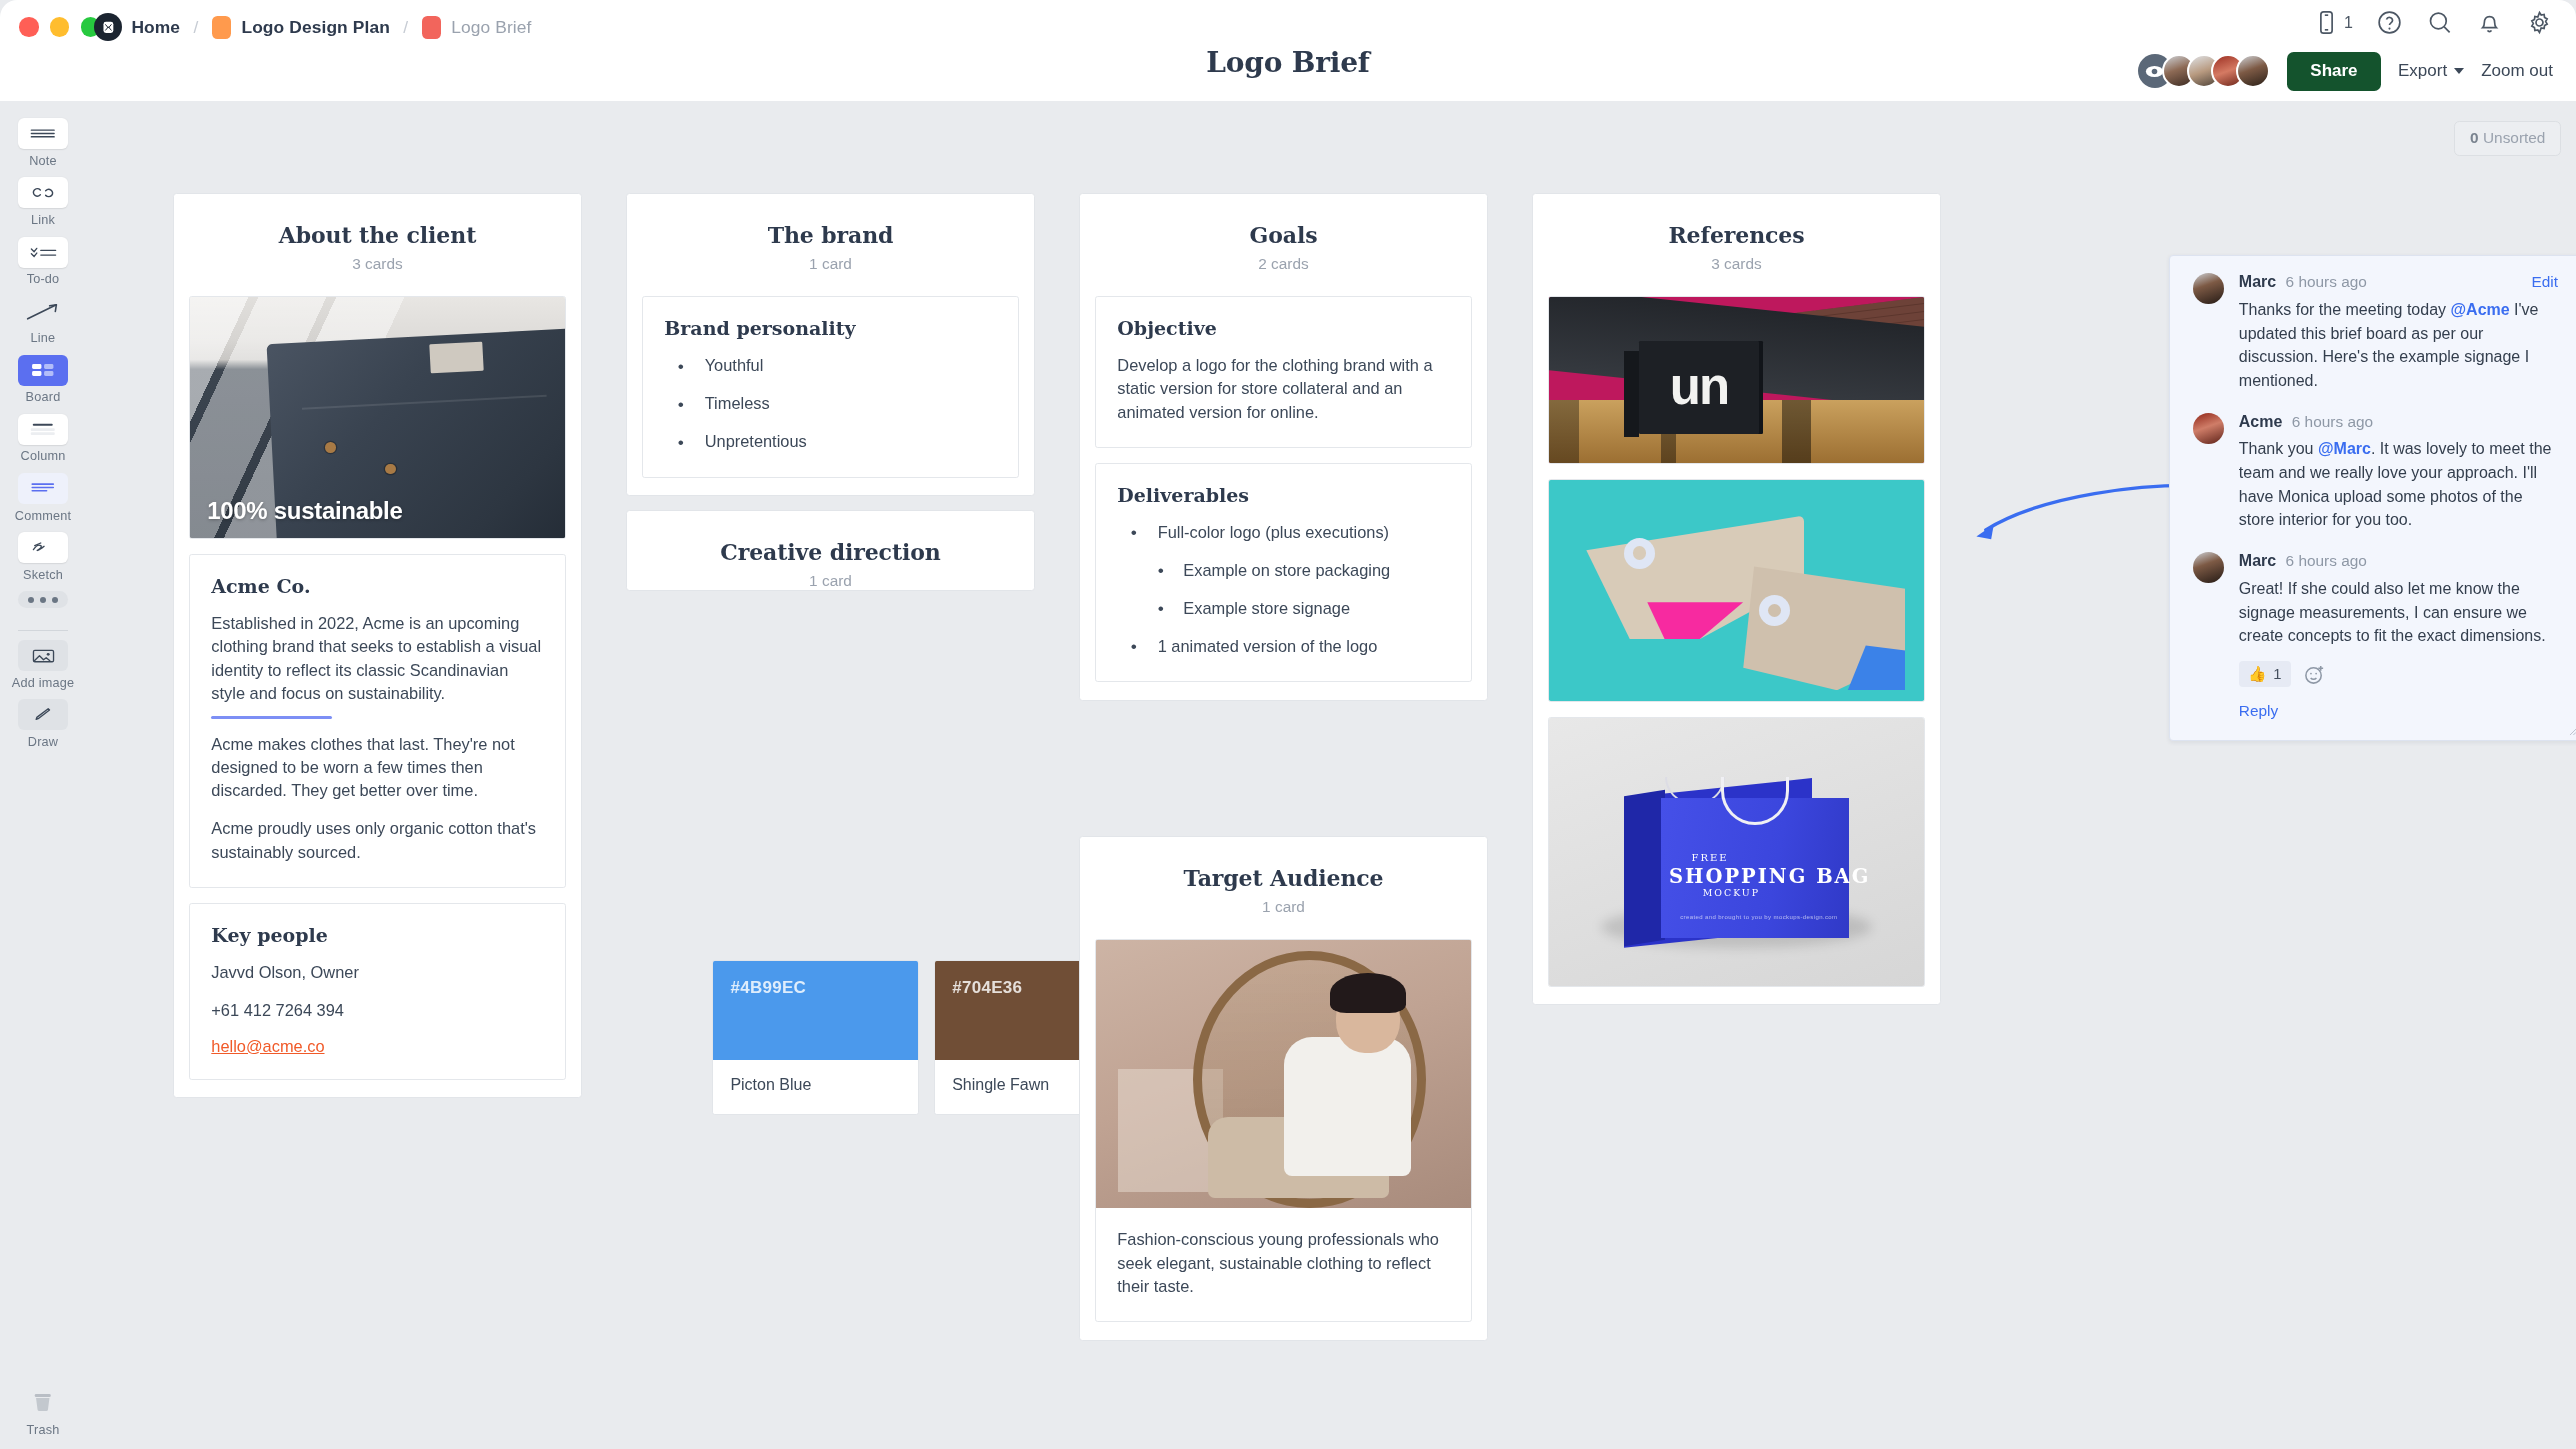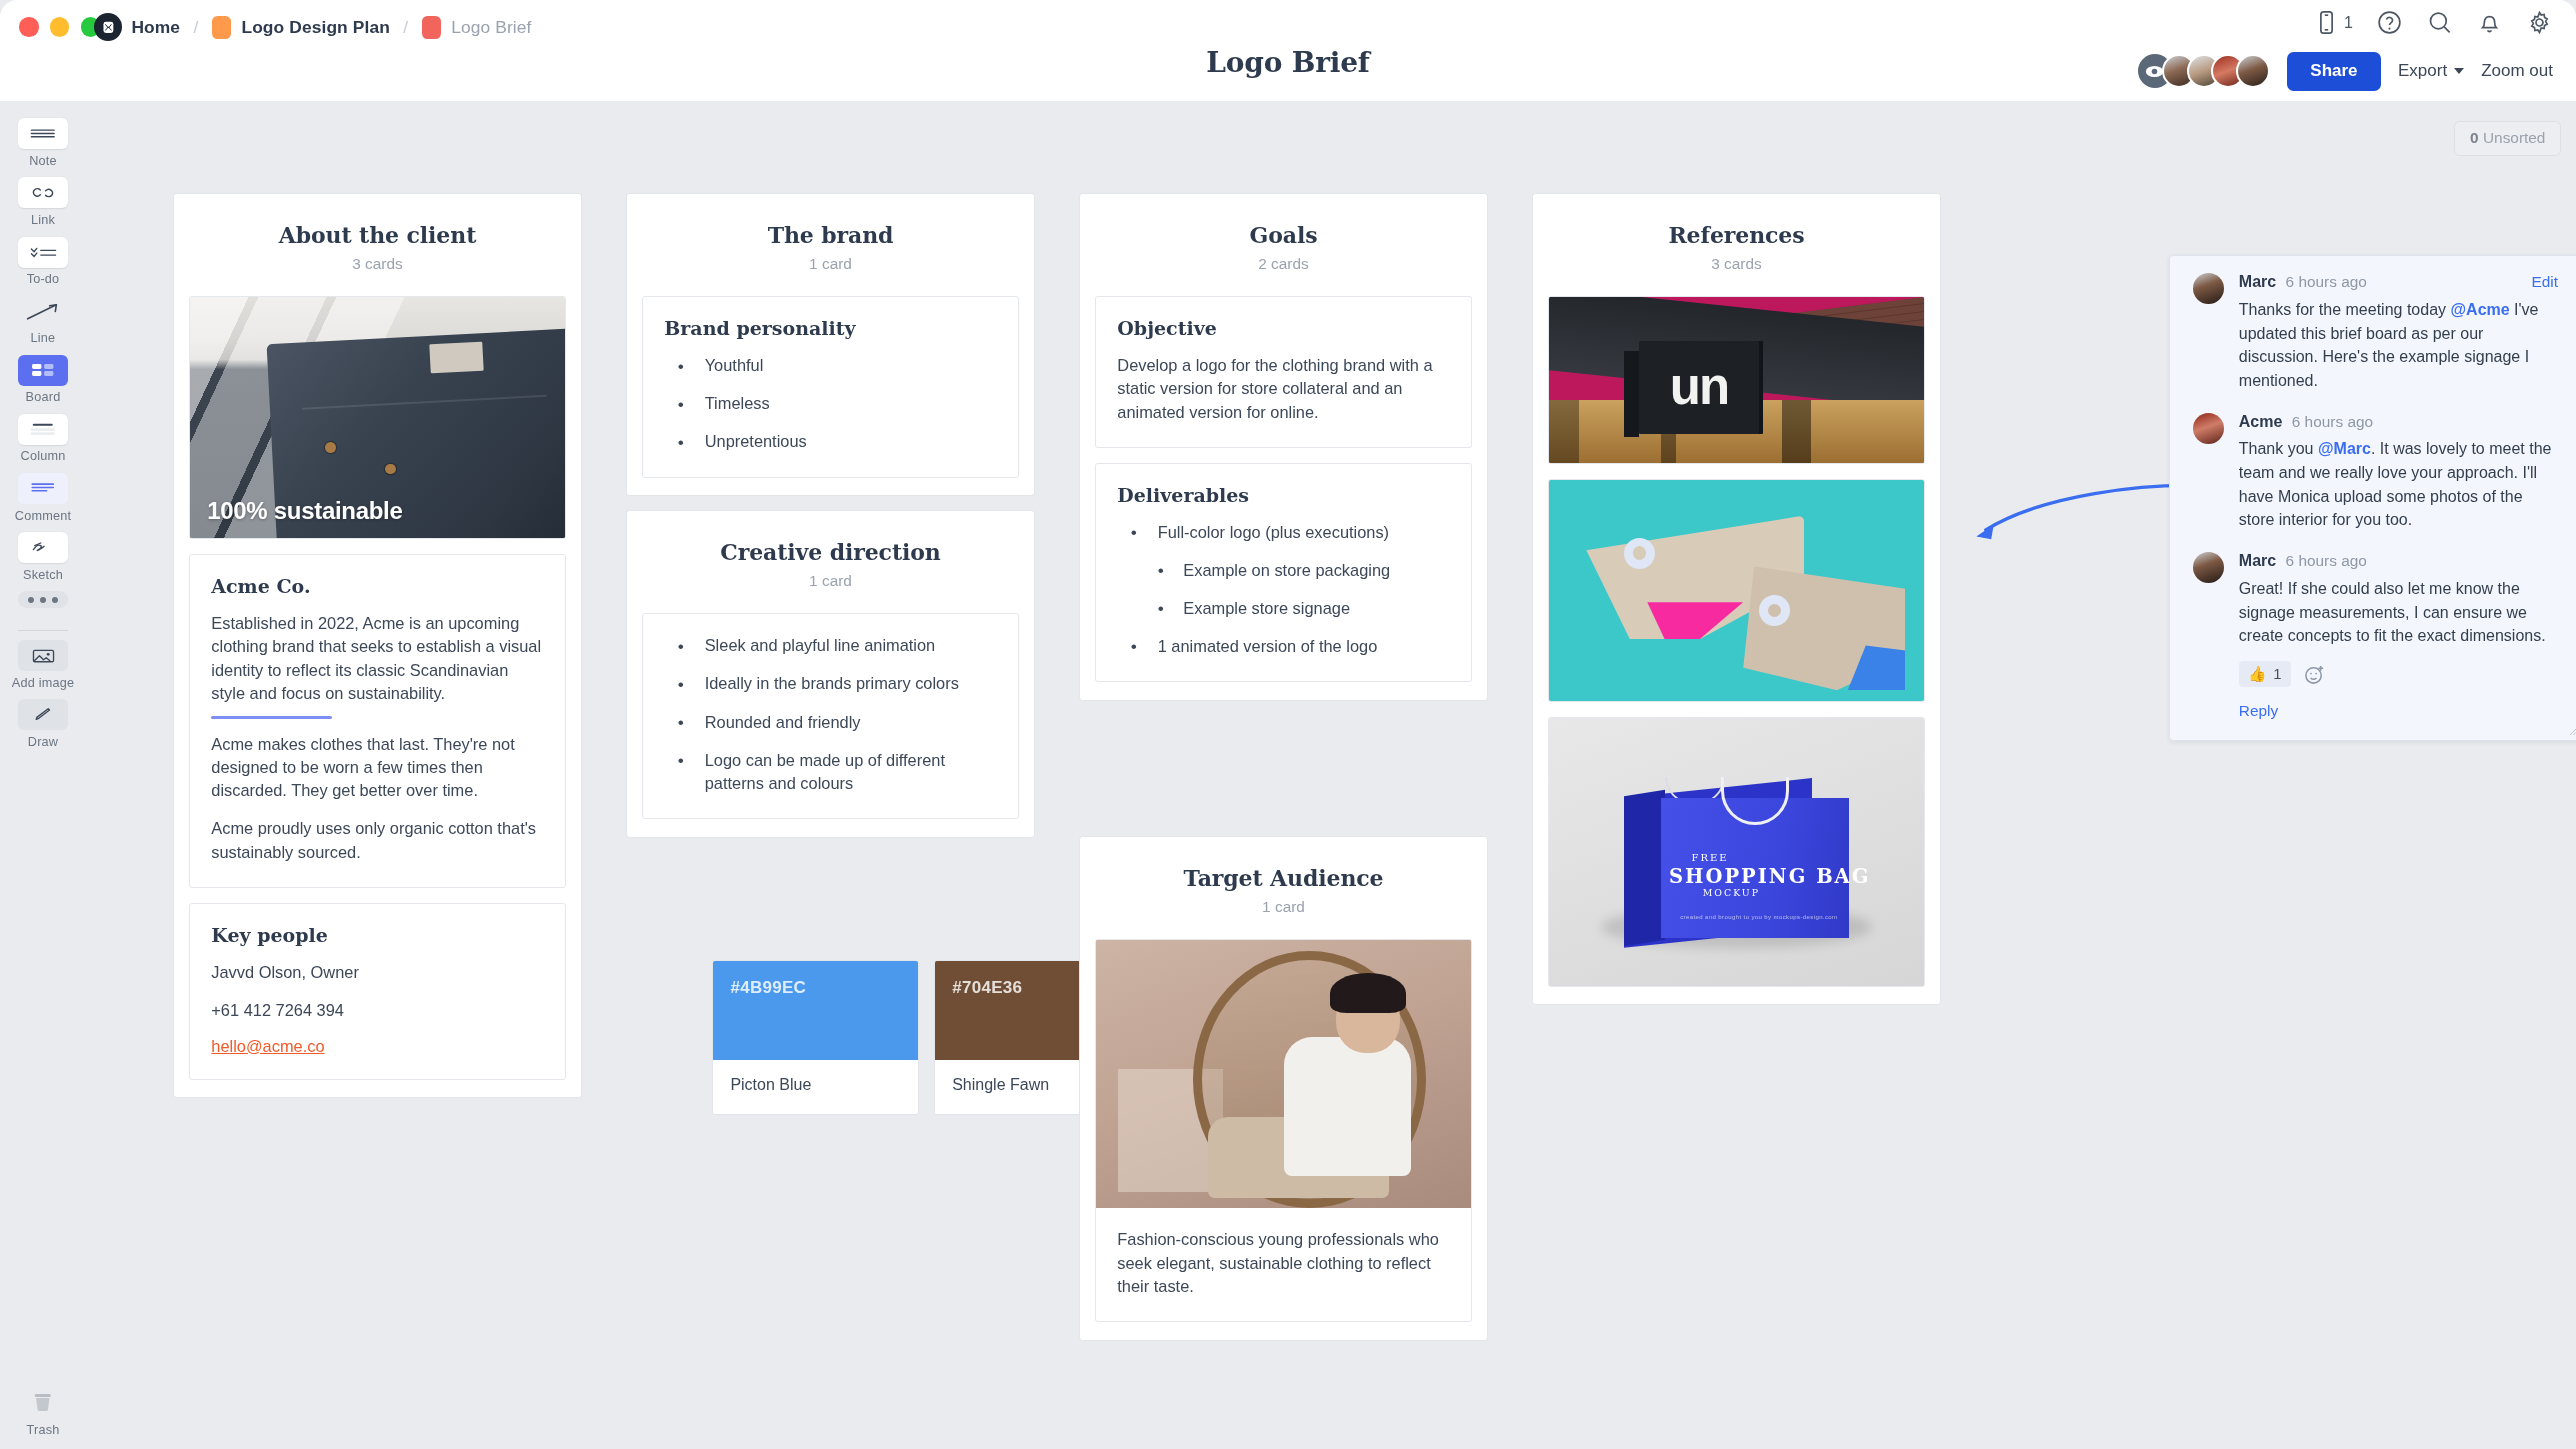--- a/index.html
+++ b/index.html
@@ -65,21 +65,21 @@
   .avatars { display: flex; align-items: center; }
   .av { width: 34px; height: 34px; border-radius: 50%; border: 2px solid #fff; margin-left: -9.4px; position: relative; overflow: hidden; }
   .av:first-child { margin-left: 0; }
   .av.eye { background: #5b6878; border: none; display: flex; align-items: center; justify-content: center; }
   .av.eye svg { width: 23px; height: 23px; }
   .av.p1 { background: linear-gradient(160deg,#cfd3d8 0%, #8d6a55 45%, #3b2a22 100%); }
   .av.p2 { background: linear-gradient(160deg,#dfe2e6 0%, #b89a80 50%, #4d4238 100%); }
   .av.p3 { background: linear-gradient(160deg,#9c2f22 0%, #d57a63 50%, #6b2419 100%); }
   .av.p4 { background: linear-gradient(160deg,#cfd3d8 0%, #7d5a45 45%, #2b2018 100%); }
   .btn-share {
-    background: #1d4ed8; color: #fff; font-size: 17px; font-weight: 700;
+    background: #14532d; color: #fff; font-size: 17px; font-weight: 700;
     padding: 9.4px 23px; border-radius: 6.7px; border: none; cursor: pointer;
     font-family: "Liberation Sans", sans-serif;
   }
   .btn-plain {
     color: #3c4858; font-size: 17px; background: none; border: none; cursor: pointer;
     display: flex; align-items: center; gap: 6.7px;
     font-family: "Liberation Sans", sans-serif;
   }
   .caret { width: 0; height: 0; border-left: 5.4px solid transparent; border-right: 5.4px solid transparent; border-top: 6px solid #3c4858; }
 
@@ -617,32 +617,20 @@
           </div>
         </div>
       </div>
     </div>
 
     <div class="col" style="left:540px; top:409px; width:409px;">
       <div class="col-head">
         <div class="col-title">Creative direction</div>
         <div class="col-sub">1 card</div>
       </div>
-      <div class="col-body">
-        <div class="card">
-          <div class="card-pad">
-            <ul class="ul">
-              <li>Sleek and playful line animation</li>
-              <li>Ideally in the brands primary colors</li>
-              <li>Rounded and friendly</li>
-              <li>Logo can be made up of different patterns and colours</li>
-            </ul>
-          </div>
-        </div>
-      </div>
     </div>
 
     <div class="swatch-row" style="left:626px; top:859px;">
       <div class="swatch">
         <div class="swatch-fill" style="background:#4B99EC;">
           <span class="swatch-hex">#4B99EC</span>
         </div>
         <div class="swatch-name">Picton Blue</div>
       </div>
       <div class="swatch">

